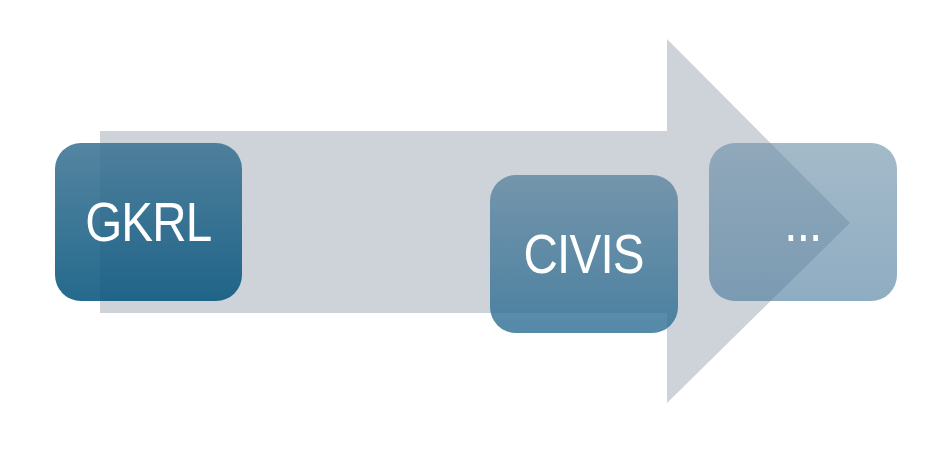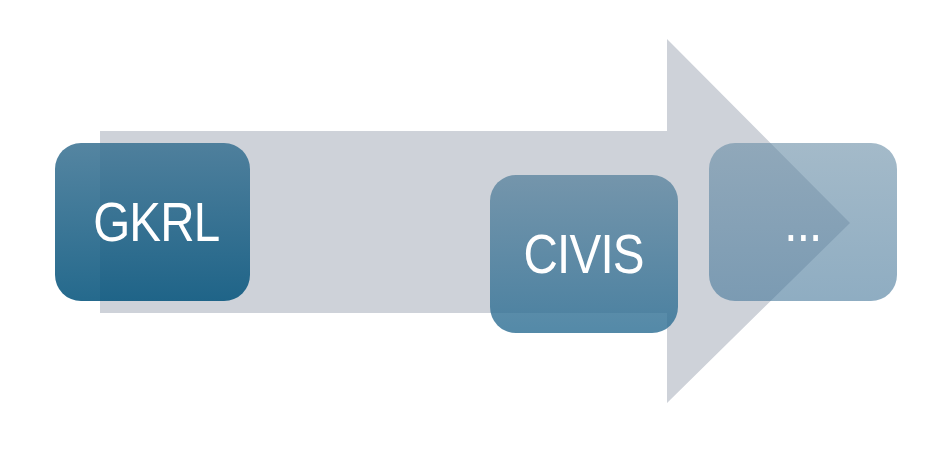--- a/index.html
+++ b/index.html
@@ -53,21 +53,21 @@
 </style>
 </head>
 <body>
 
 <div class="canvas">
 
   <svg class="arrow-svg" viewBox="0 0 952 450" xmlns="http://www.w3.org/2000/svg">
     <path d="M 100 131 L 667 131 L 667 39 L 850 223 L 667 403 L 667 313 L 100 313 Z" fill="#ced2d9"></path>
   </svg>
 
-  <div class="process-box box-1" style="background: linear-gradient(rgba(61, 116, 148, 0.88), rgba(7, 85, 125, 0.88)); color: rgb(255, 255, 255); padding-left: 8px;">
+  <div class="process-box box-1" style="background: linear-gradient(rgba(61, 116, 148, 0.88), rgba(7, 85, 125, 0.88)); color: rgb(255, 255, 255);">
     <span class="box-label">GKRL</span>
   </div>
 
 
   <div class="process-box box-3" style="background: linear-gradient(rgba(94, 134, 160, 0.8), rgba(41, 108, 146, 0.8)); color: rgb(255, 255, 255); margin-top: 32px;">
     <span class="box-label">CIVIS</span>
   </div>
 
   <div class="process-box box-4" style="background: linear-gradient(rgba(103, 140, 165, 0.6), rgba(68, 118, 153, 0.6)); color: rgb(255, 255, 255);">
     <span class="box-label">...</span>

